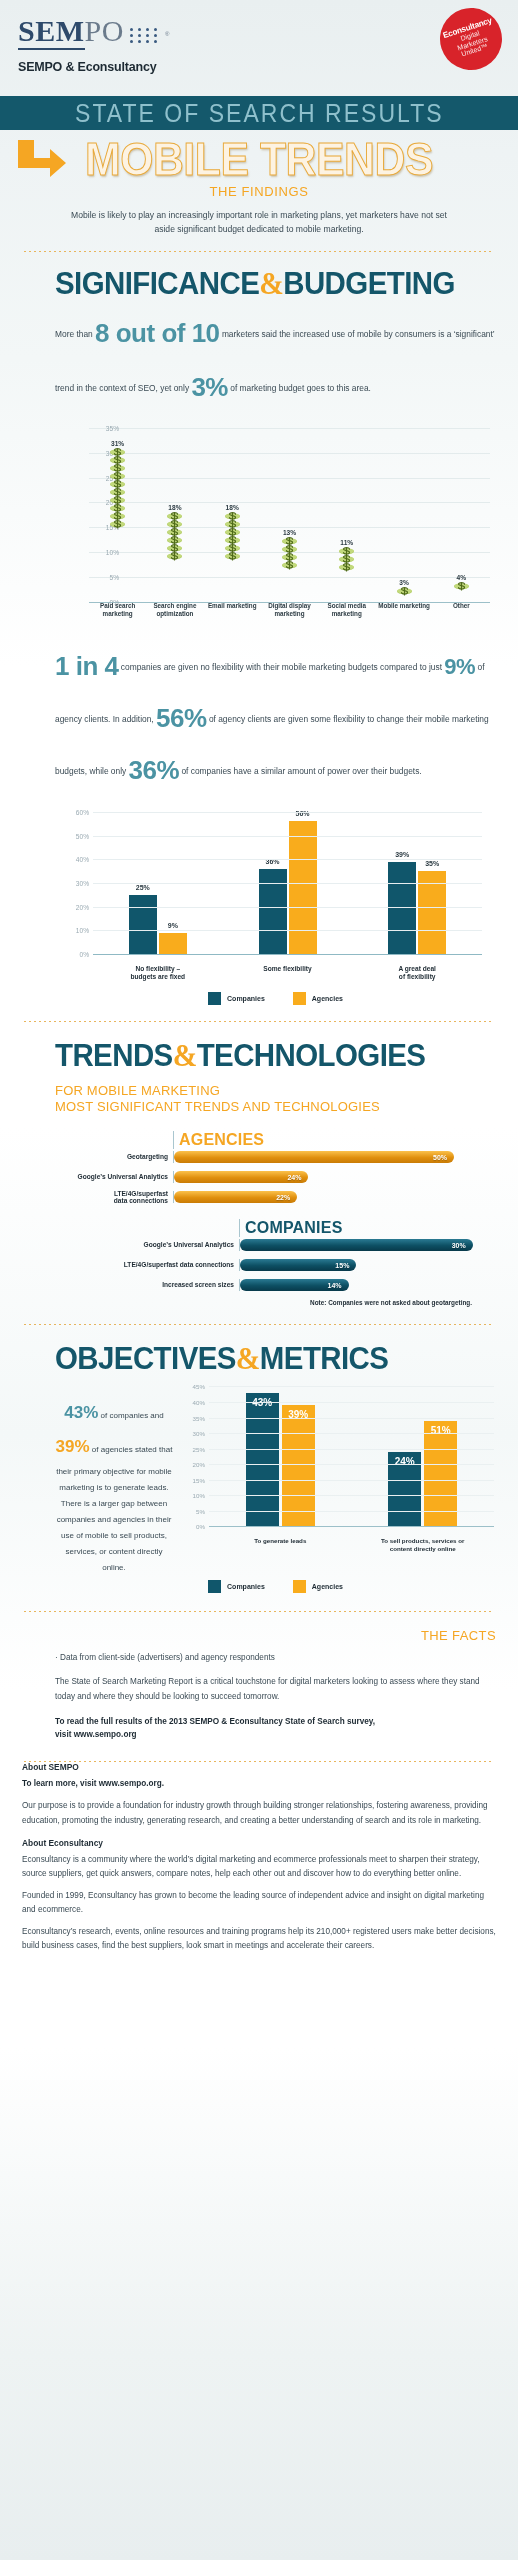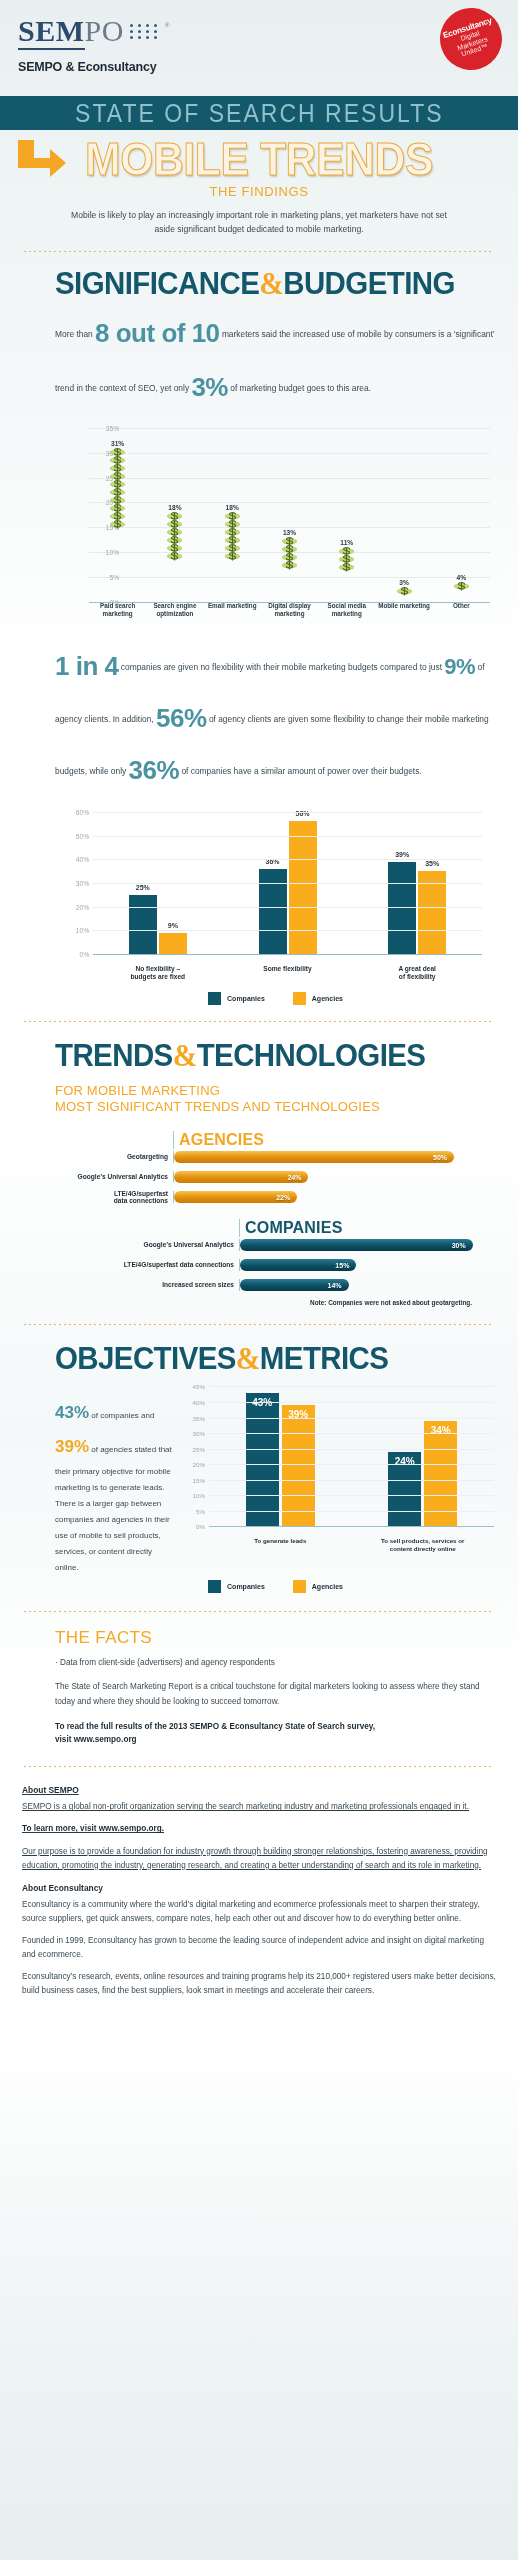--- a/index.html
+++ b/index.html
@@ -12,21 +12,21 @@
     overflow:hidden;
   }
   .page {
     width:518px; height:2560px;
     background:linear-gradient(180deg,#e9eff0 0%,#eef3f4 6%,#f3f7f7 14%,#ffffff 26%,#ffffff 44%,#f4f8f8 56%,#ffffff 66%,#ffffff 80%,#eef3f3 92%,#e8eeef 100%);
     position:relative;
   }
 
   
   .brandbar { position:relative; height:96px; padding:16px 18px 0 18px; }
-  .sempo-logo { display:flex; align-items:flex-start; gap:6px; }
+  .sempo-logo { display:flex; align-items:center; gap:6px; }
   .sempo-word {
     font-family:"Liberation Serif", serif;
     font-size:30px; letter-spacing:.5px; line-height:1;
     color:#2e4a6b; font-weight:400;
   }
   .sempo-word .sem { font-weight:700; border-bottom:2px solid #2e4a6b; padding-bottom:1px; }
   .sempo-word .po { color:#6b7b8c; }
   .sempo-dots { display:grid; grid-template-columns:repeat(4,5px); grid-gap:3px; margin-top:8px; }
   .sempo-dots i { width:3px; height:3px; background:#3a5a80; border-radius:50%; display:block; }
   .sempo-reg { font-size:6px; color:#6b7b8c; margin-top:6px; }
@@ -172,21 +172,21 @@
           display:flex; align-items:center; justify-content:flex-end; }
   .hbar.ag { background:linear-gradient(180deg,#fbc14b,#e08f0e 55%,#c97c06); }
   .hbar.co { background:linear-gradient(180deg,#2a7a93,#0d4f63 55%,#083a4b); }
   .hbar span { color:#fff; font-size:7px; font-weight:700; padding-right:7px;
                text-shadow:0 1px 1px rgba(0,0,0,.25); }
   .hnote { text-align:right; font-size:6.4px; font-weight:700; color:#1d2a33;
            font-family:"Liberation Sans Narrow","Liberation Sans",sans-serif; margin-top:6px; }
 
   
   .obj-wrap { display:flex; gap:10px; margin-top:8px; }
-  .obj-text { width:118px; font-size:8px; line-height:2.0; color:#3a4a54; padding-top:14px; }
+  .obj-text { width:118px; font-size:8px; line-height:2.0; color:#3a4a54; padding-top:14px;text-align:center; }
   .obj-text .pc-co { color:#4b93a3; font-weight:700; font-size:17px;
                      font-family:"Liberation Sans Narrow","Liberation Sans",sans-serif; }
   .obj-text .pc-ag { color:#f5a623; font-weight:700; font-size:17px;
                      font-family:"Liberation Sans Narrow","Liberation Sans",sans-serif; }
   .chart3 { flex:1; position:relative; height:170px; }
   .c3-plot { position:absolute; left:26px; right:2px; top:4px; bottom:26px; }
   .c3-plot .gl { position:absolute; left:0; right:0; height:1px; background:#eaf0f1; }
   .c3-plot .gl.zero { background:#9cc0c9; }
   .c3-ylab { position:absolute; left:-26px; width:22px; text-align:right;
              font-size:6.2px; color:#9aaab2; transform:translateY(-3px); }
@@ -197,21 +197,21 @@
   .c3-bar.ag { background:#f9ac1c; }
   .c3-bar span { position:absolute; top:4px; left:0; right:0; text-align:center;
                  font-size:10px; font-weight:700; color:#fff;
                  font-family:"Liberation Sans Narrow","Liberation Sans",sans-serif; }
   .c3-xlabs { position:absolute; left:26px; right:2px; bottom:0; display:flex; }
   .c3-xlab { flex:1; text-align:center; font-size:6.2px; line-height:1.25;
              font-weight:700; color:#1d2a33;
              font-family:"Liberation Sans Narrow","Liberation Sans",sans-serif; }
 
   
-  .facts-h { color:#f5a623; font-size:17px; letter-spacing:.4px; }
+  .facts-h { color:#f5a623; font-size:13px; letter-spacing:.4px;text-align:right; }
   .facts-list { margin-top:7px; }
   .facts-list li { list-style:none; font-size:8.2px; line-height:1.95; color:#3a4a54; }
   .facts-body { margin-top:9px; font-size:8.2px; line-height:1.75; color:#3a4a54; }
   .facts-cta { margin-top:11px; font-size:8.2px; line-height:1.6; font-weight:700; color:#1d2a33; }
 
   
   .about { padding:0 22px; }
   .about h4 { font-size:8.4px; font-weight:700; color:#1d2a33; margin-bottom:5px; }
   .about p { font-size:8.2px; line-height:1.72; color:#3a4a54; margin-bottom:8px; }
 </style>
@@ -701,21 +701,21 @@
                 </div>
                 <div class="c3-bar ag" style="height: 86.6667%;">
                   <span>39%</span>
                 </div>
               </div>
               <div class="c3-group">
                 <div class="c3-bar co" style="height: 53.3333%;">
                   <span>24%</span>
                 </div>
                 <div class="c3-bar ag" style="height: 75.5556%;">
-                  <span>34%</span>
+                  <span>51%</span>
                 </div>
               </div>
             </div>
         <div class="gl" style="top: 0%;"></div>
             <div class="c3-ylab" style="top: 0%;">45%</div>
             <div class="gl" style="top: 11.1111%;"></div>
             <div class="c3-ylab" style="top: 11.1111%;">40%</div>
             <div class="gl" style="top: 22.2222%;"></div>
             <div class="c3-ylab" style="top: 22.2222%;">35%</div>
             <div class="gl" style="top: 33.3333%;"></div>
@@ -761,23 +761,22 @@
       </ul>
     <p class="facts-body">The State of Search Marketing Report is a critical touchstone for digital marketers looking to assess where they stand today and where they should be looking to succeed tomorrow.</p>
     <div class="facts-cta">
       <div>To read the full results of the 2013 SEMPO &amp; Econsultancy State of Search survey,</div>
       <div>visit www.sempo.org</div>
     </div>
   </div>
 
   <div class="dotrule" style="margin-top:20px;"></div>
 
-  <div class="about" style="margin-top:18px;text-decoration:underline;">
+  <div class="about" style="">
     <h4>About SEMPO</h4>
-    <p>SEMPO is a global non-profit organization serving the search marketing industry and marketing professionals engaged in it.</p>
     <p style="font-weight:700;color:#1d2a33;">To learn more, visit www.sempo.org.</p>
     <p>Our purpose is to provide a foundation for industry growth through building stronger relationships, fostering awareness, providing education, promoting the industry, generating research, and creating a better understanding of search and its role in marketing.</p>
   </div>
 
   <div class="about" style="margin-top:10px;">
     <h4>About Econsultancy</h4>
     <p>Econsultancy is a community where the world’s digital marketing and ecommerce professionals meet to sharpen their strategy, source suppliers, get quick answers, compare notes, help each other out and discover how to do everything better online.</p>
     <p>Founded in 1999, Econsultancy has grown to become the leading source of independent advice and insight on digital marketing and ecommerce.</p>
     <p>Econsultancy’s research, events, online resources and training programs help its 210,000+ registered users make better decisions, build business cases, find the best suppliers, look smart in meetings and accelerate their careers.</p>
   </div>

